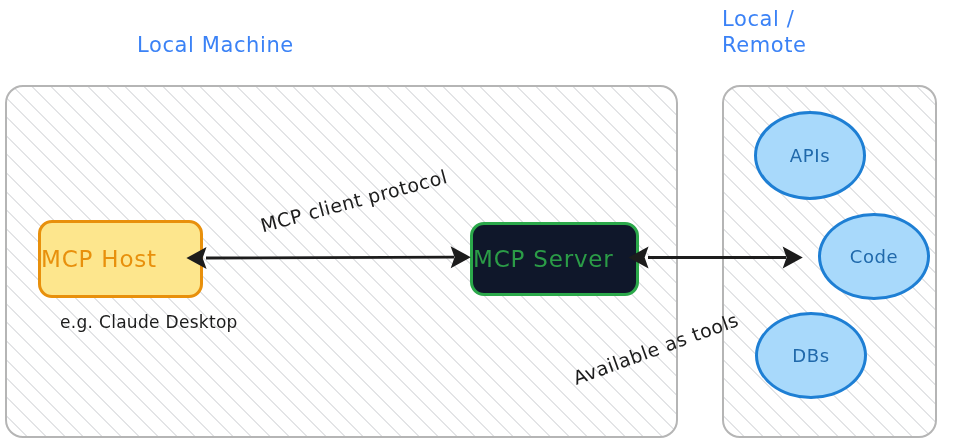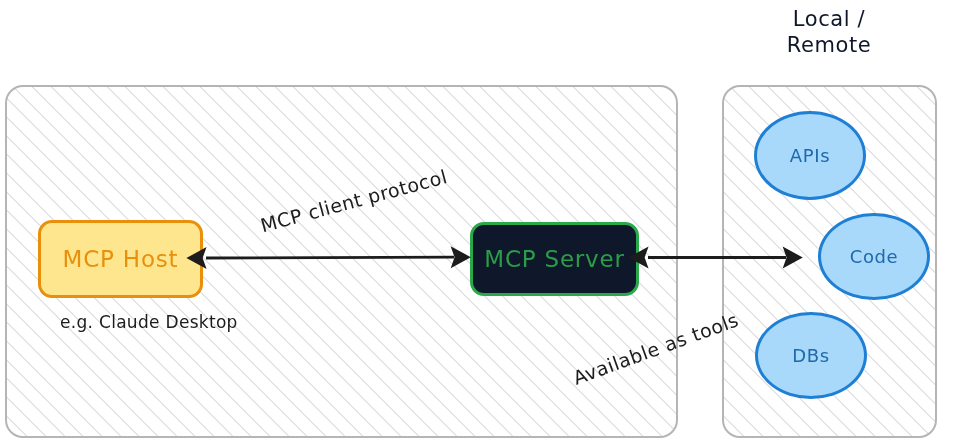--- a/index.html
+++ b/index.html
@@ -17,23 +17,23 @@
     background: #ffffff;
     overflow: hidden;
   }
 
   
   .panel-title {
     position: absolute;
     font-family: "DejaVu Sans", sans-serif;
     font-size: 21px;
     font-weight: 400;
-    color: #0f172a;
+    color: #3b82f6;
     letter-spacing: 0.6px;
-    text-align: center;
+    text-align: left;
     line-height: 26px;
     white-space: pre-line;
   }
   #title-local-machine {
     left: 137px;
     top: 32px;
     width: 400px;
   }
   #title-local-remote {
     left: 722px;
@@ -68,21 +68,21 @@
     width: 215px;
     height: 353px;
   }
 
   
   .node-box {
     position: absolute;
     box-sizing: border-box;
     display: flex;
     align-items: center;
-    justify-content: center;
+    justify-content: flex-start;
     border-radius: 14px;
     font-family: "DejaVu Sans", sans-serif;
     font-size: 23px;
     letter-spacing: 0.8px;
   }
   #node-mcp-host {
     left: 38px;
     top: 220px;
     width: 165px;
     height: 78px;
@@ -159,20 +159,21 @@
     left: 570px;
     top: 368px;
     transform: rotate(-20deg);
   }
 </style>
 </head>
 <body>
 
 <div id="canvas">
 
+  <div class="panel-title" id="title-local-machine">Local Machine</div>
 
   <div class="panel-title" id="title-local-remote">Local /
 Remote</div>
 
   <div class="panel" id="panel-local-machine"></div>
 
   <div class="panel" id="panel-local-remote"></div>
 
   <div class="node-box" id="node-mcp-host">
     <span>MCP Host</span>

